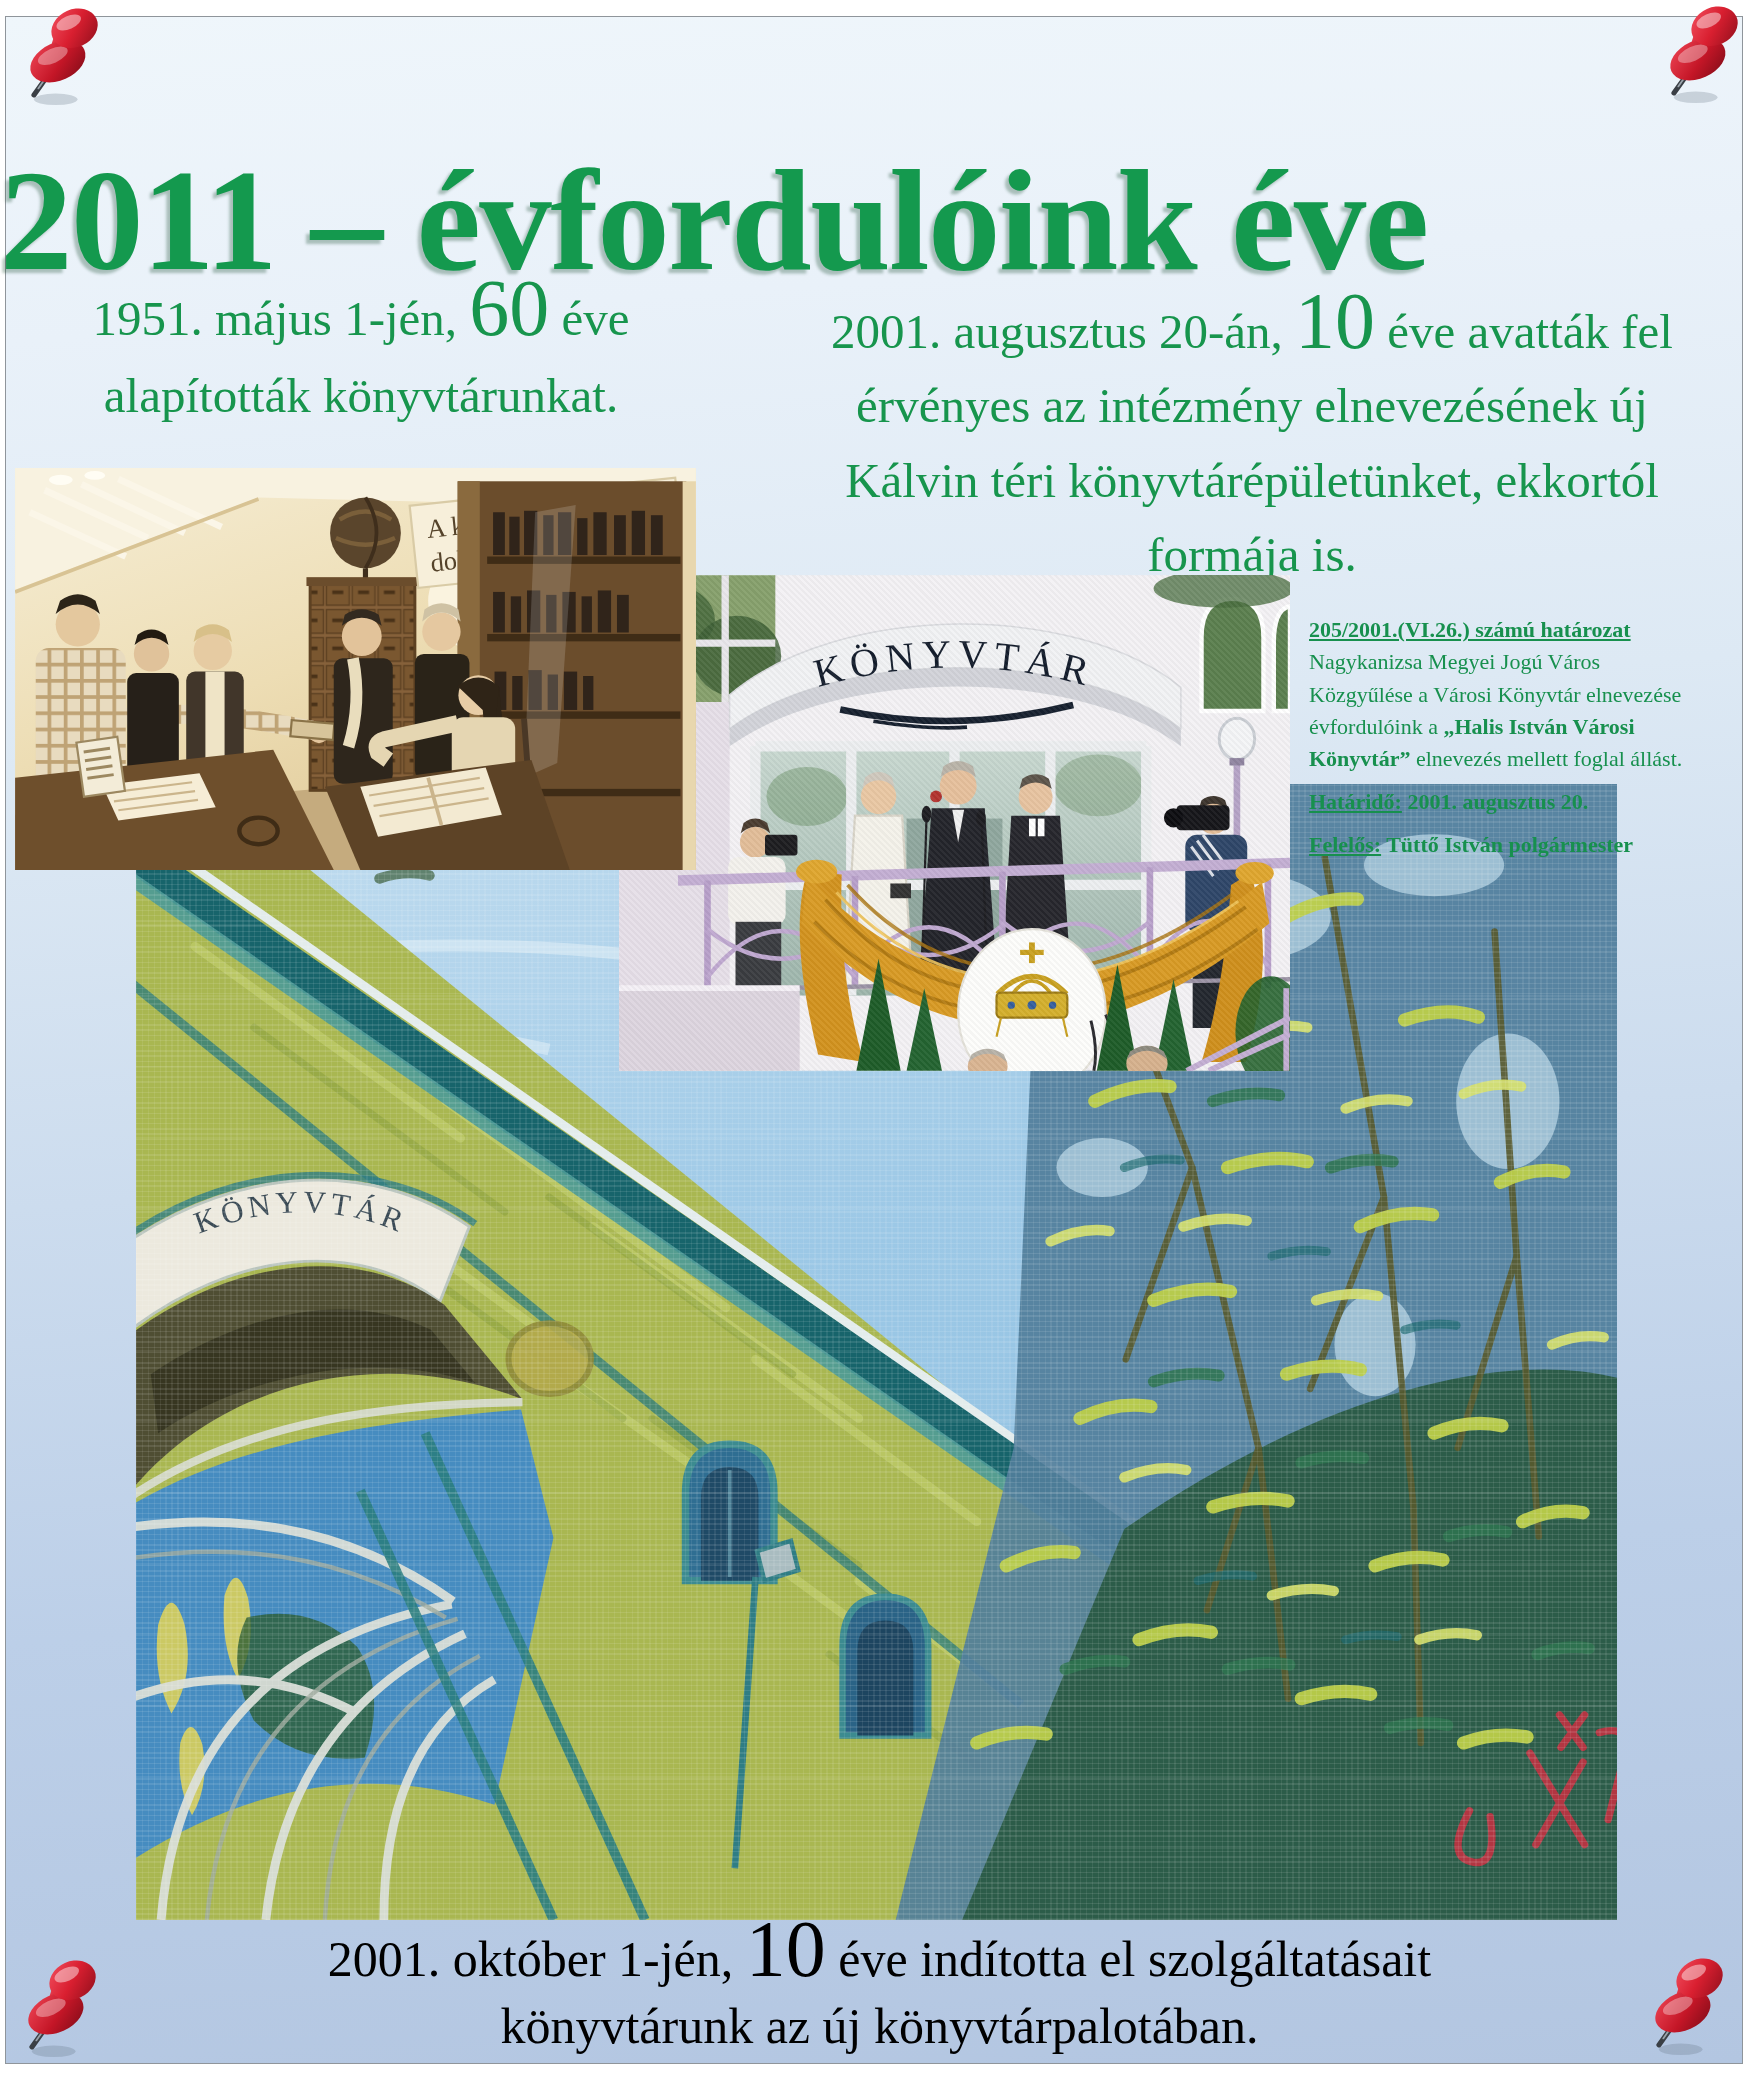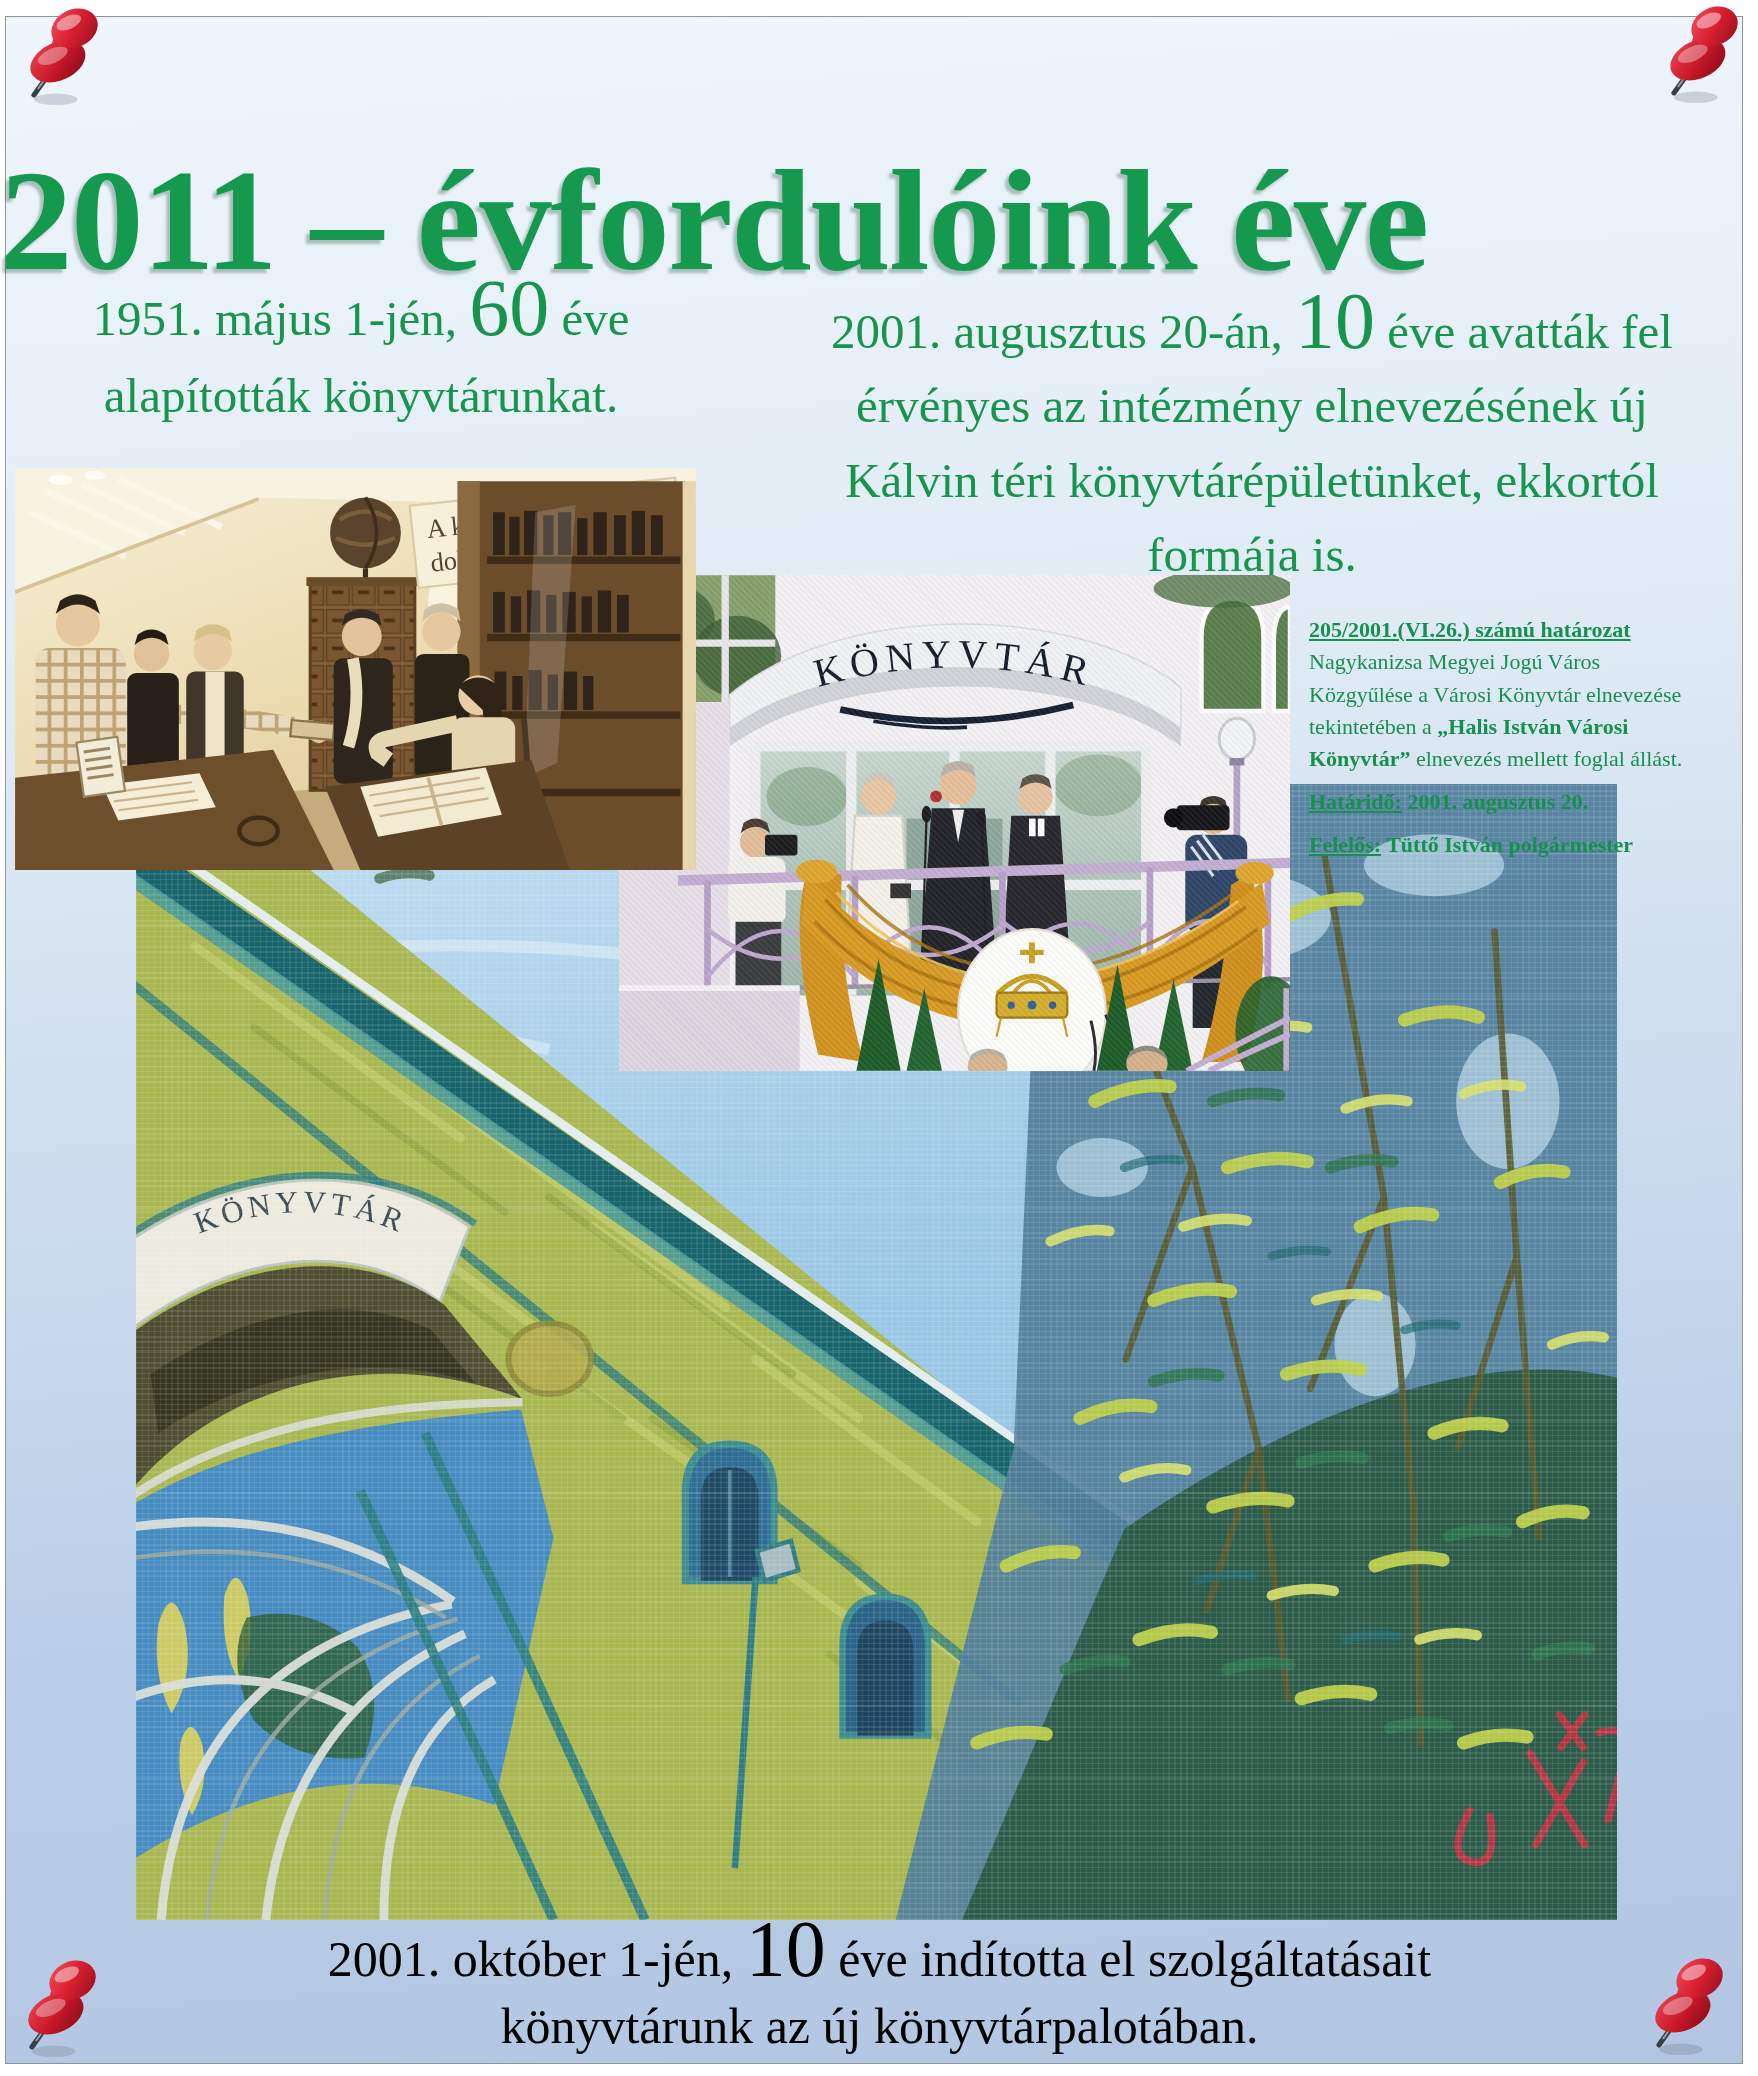--- a/index.html
+++ b/index.html
@@ -58,21 +58,21 @@
     <div><span>2001. augusztus 20-án, </span><span class="bignum">10</span><span> éve avatták fel</span></div>
     <div>érvényes az intézmény elnevezésének új</div>
     <div>Kálvin téri könyvtárépületünket, ekkortól</div>
     <div>formája is.</div>
   </div>
 
   <div class="resolution">
     <div class="res-title">205/2001.(VI.26.) számú határozat</div>
     <div class="res-line">Nagykanizsa Megyei Jogú Város</div>
     <div class="res-line">Közgyűlése a Városi Könyvtár elnevezése</div>
-    <div class="res-line"><span>tekintetében a </span><span class="res-bold">„Halis István Városi</span></div>
+    <div class="res-line"><span>évfordulóink a </span><span class="res-bold">„Halis István Városi</span></div>
     <div class="res-line"><span class="res-bold">Könyvtár”</span><span> elnevezés mellett foglal állást.</span></div>
     <div class="res-line gap"><span class="res-label">Határidő:</span><span> 2001. augusztus 20.</span></div>
     <div class="res-line gap"><span class="res-label">Felelős:</span><span> Tüttő István polgármester</span></div>
   </div>
 
   <div class="photo pastel">
     <svg width="1481" height="1136" viewBox="0 0 2008 1540">
       <defs>
         <linearGradient id="skyG" x1="0" y1="0" x2="0.3" y2="1">
           <stop offset="0" stop-color="#c4def0"></stop>

